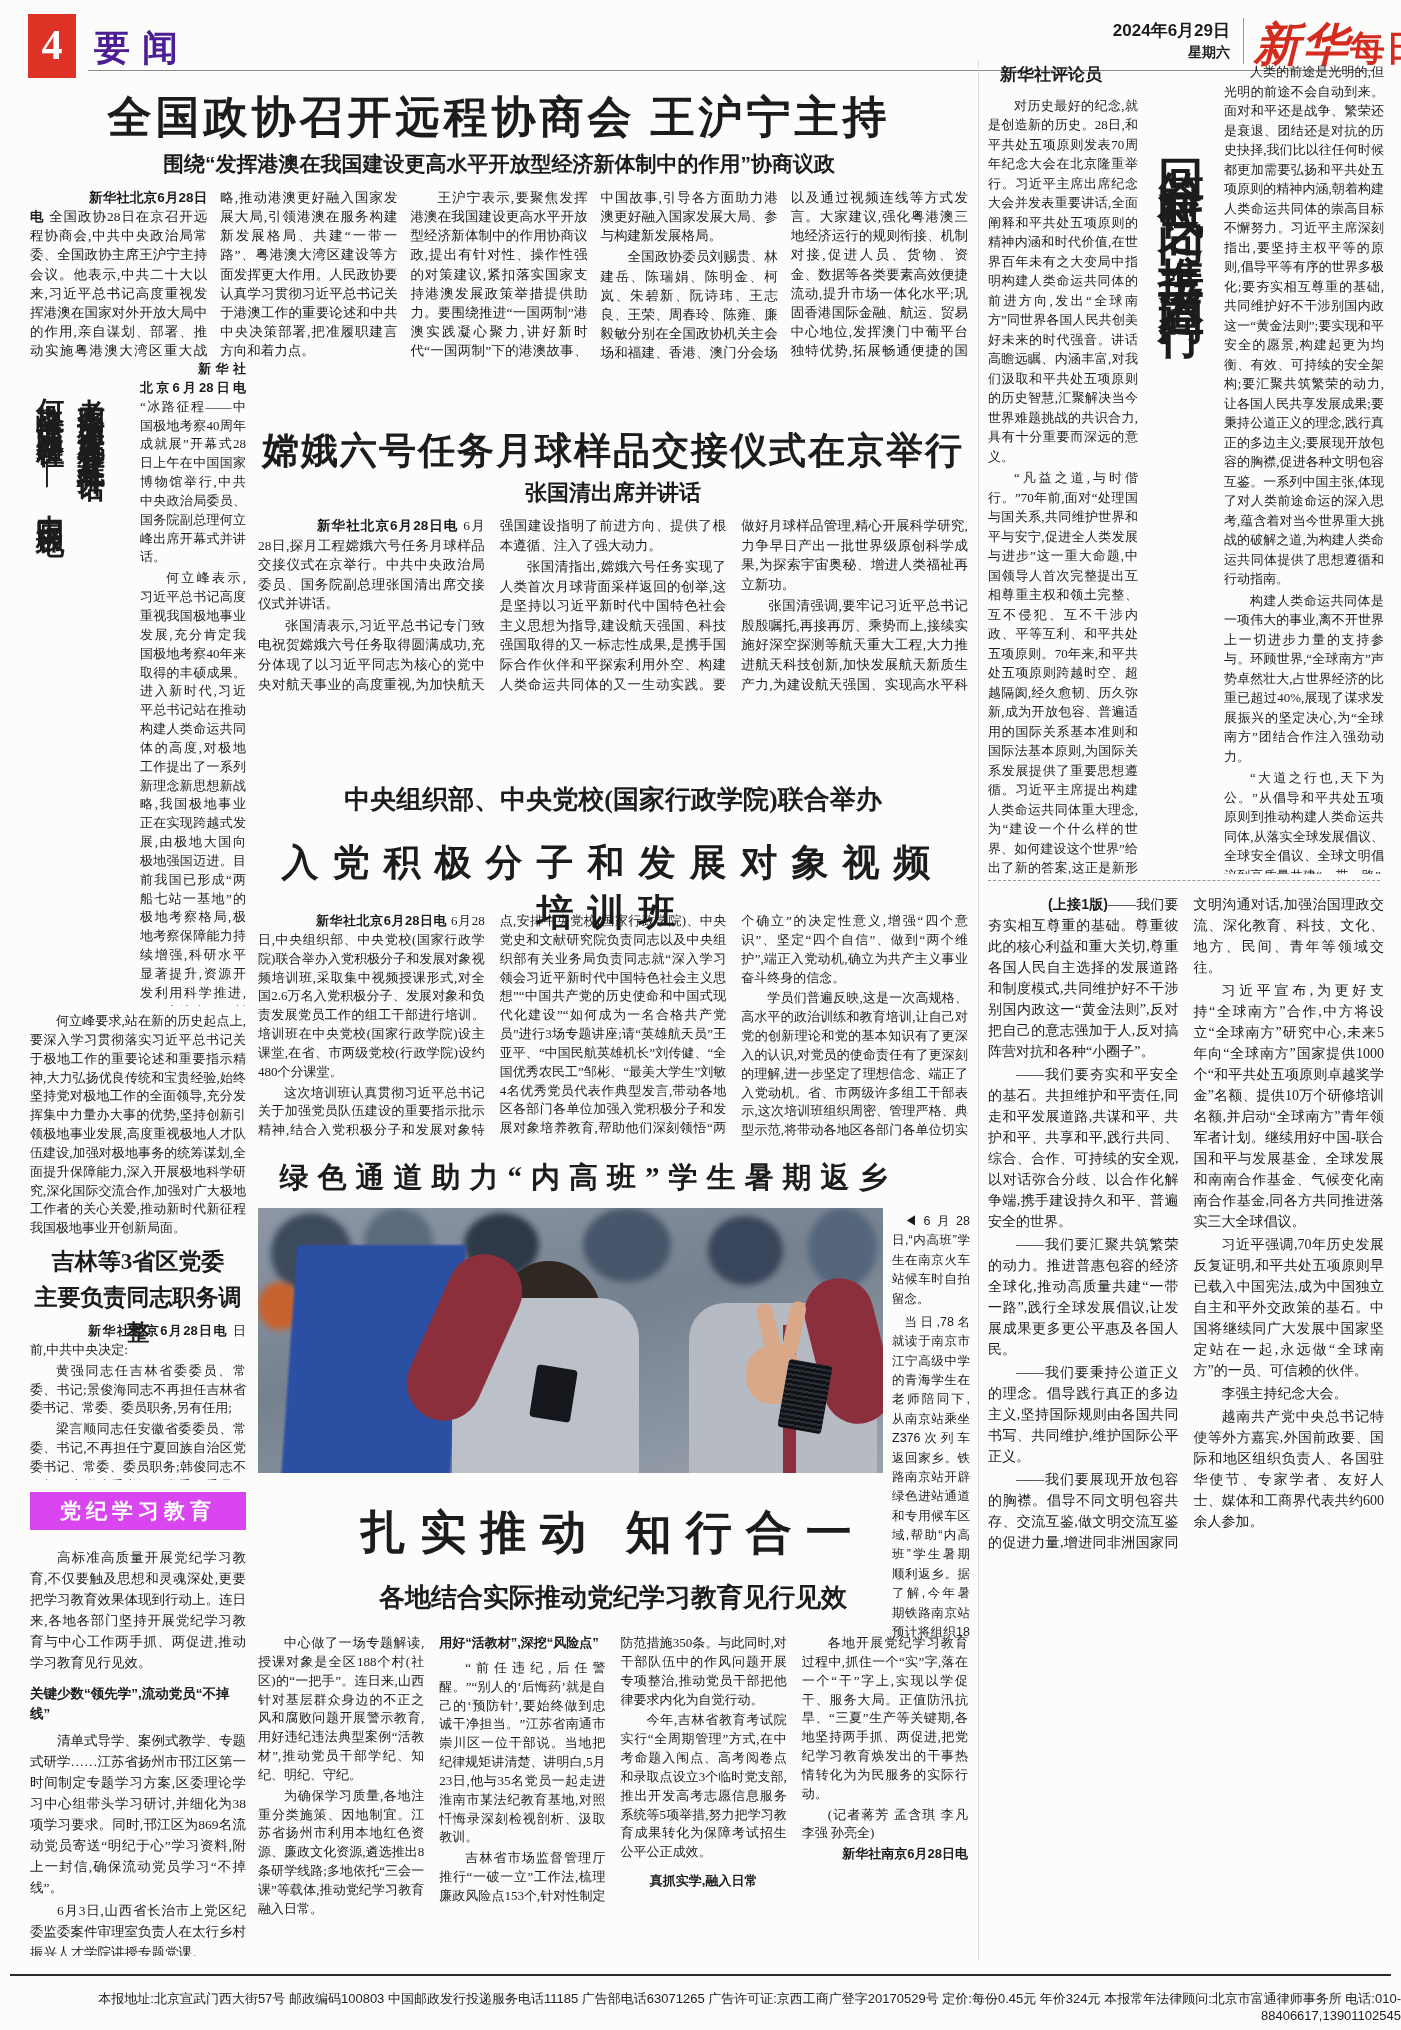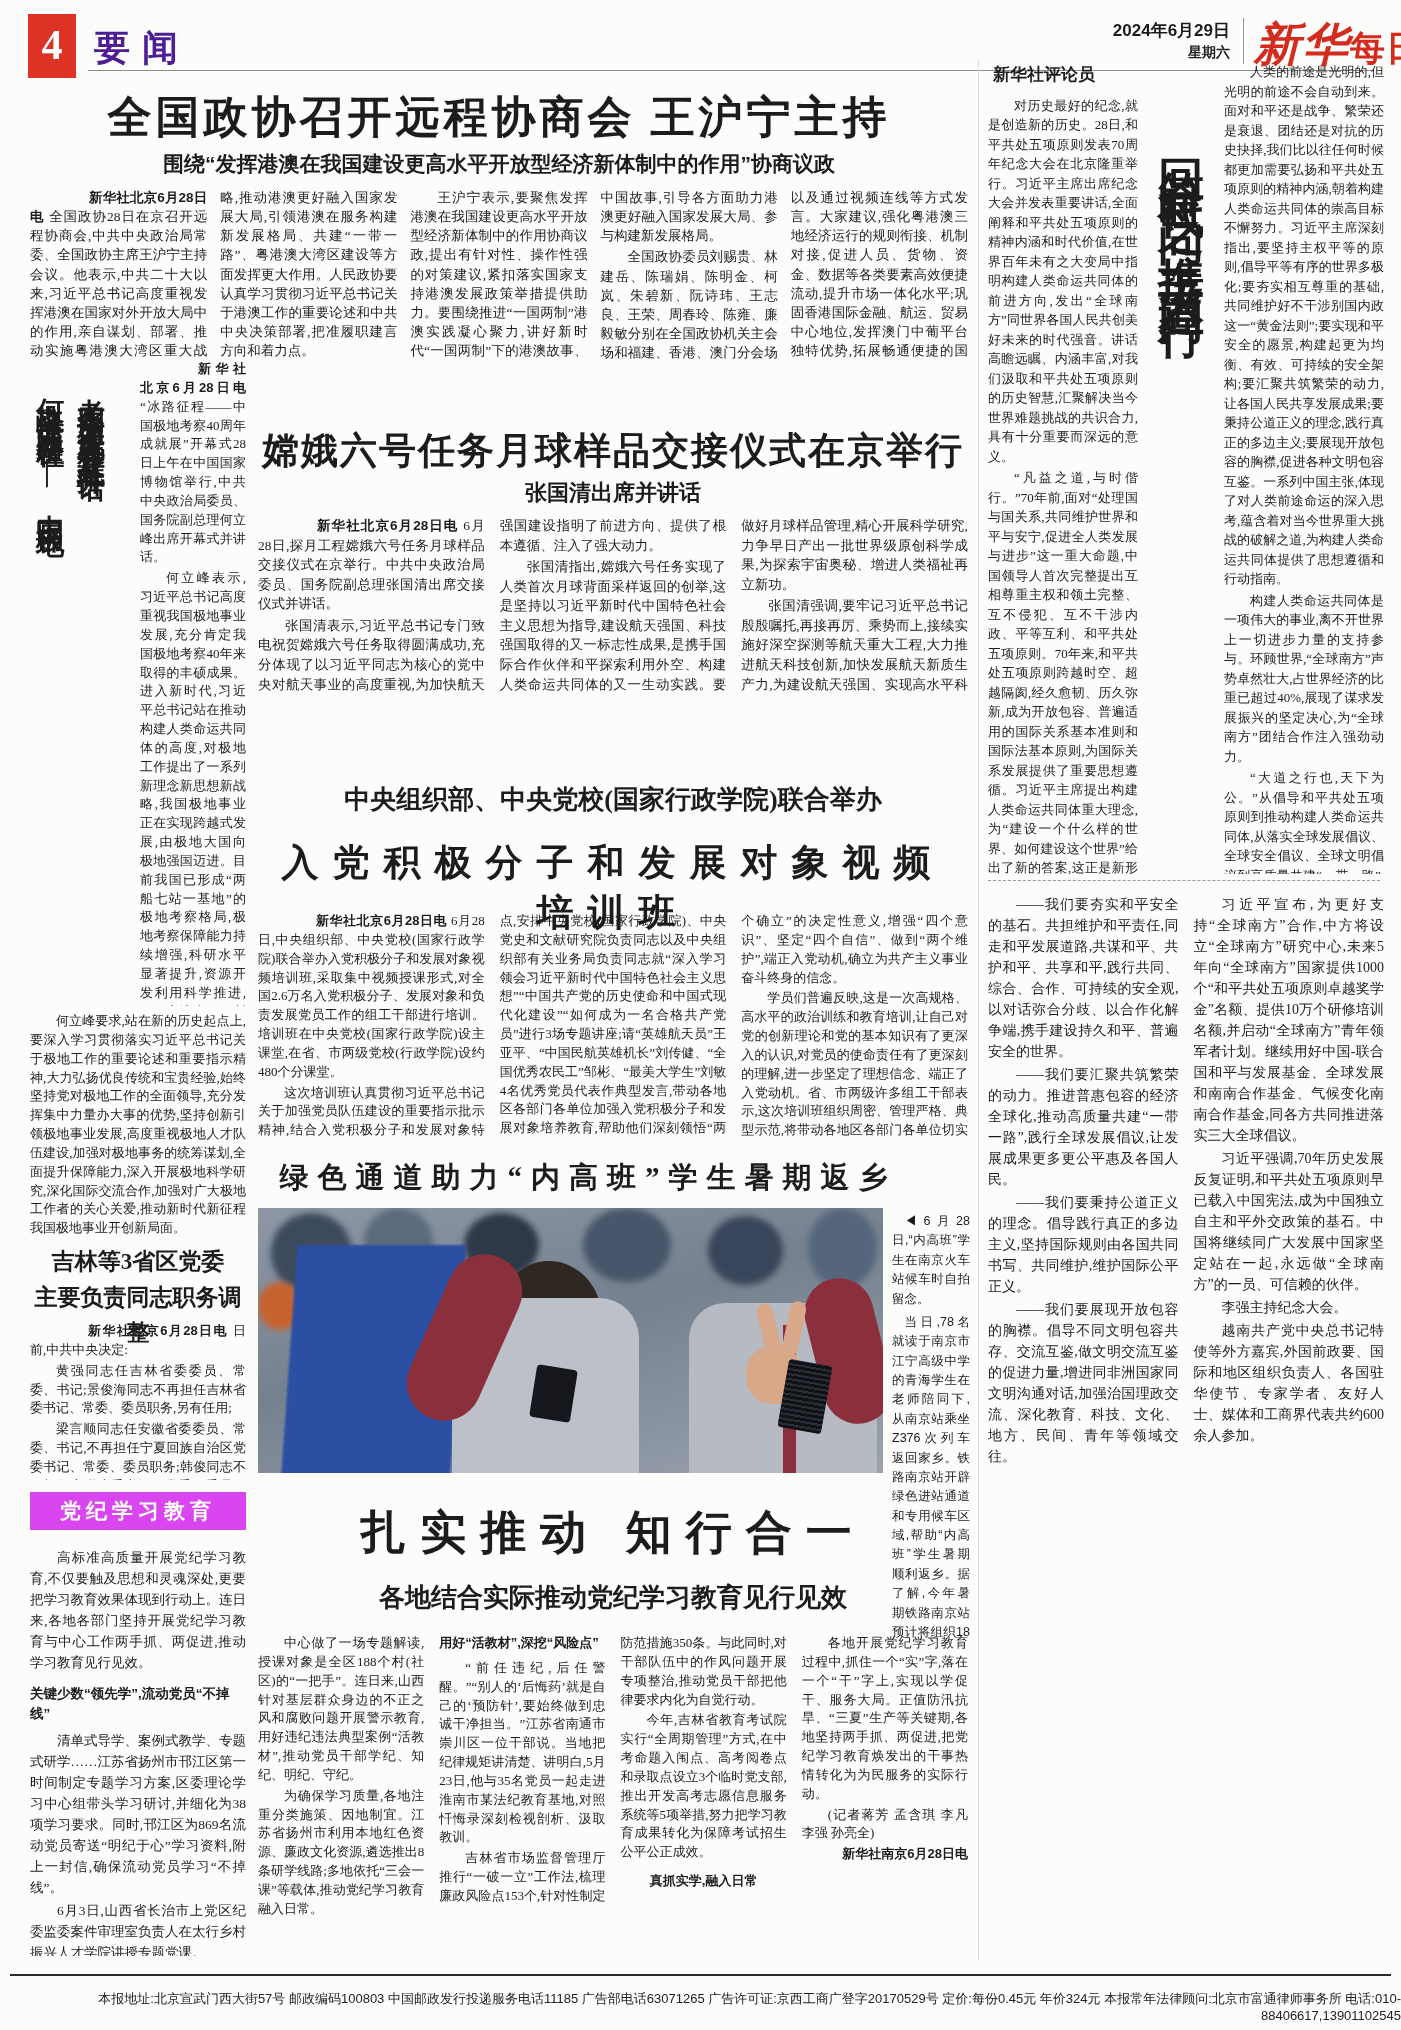--- a/index.html
+++ b/index.html
@@ -40,21 +40,21 @@
     font-weight:700;letter-spacing:4px;}
   #art1-sub{left:30px;top:150px;width:938px;text-align:center;font-size:21px;
     font-weight:700;font-family:"Liberation Sans",sans-serif;}
   #art1-body{left:30px;top:188px;width:938px;height:178px;overflow:hidden;
     column-count:5;column-gap:13px;font-size:13.5px;line-height:1.42;}
 
   
   #commentary{left:988px;top:62px;width:396px;height:812px;display:flex;}
   #commentary .colL{width:150px;overflow:hidden;font-size:13px;line-height:1.5;}
   #commentary .byline{font-family:"Liberation Sans",sans-serif;font-weight:700;
-    font-size:17px;margin:0 5px 8px;text-indent:0;}
+    font-size:17px;margin:0 12px 8px;text-indent:0;}
   #commentary .vhead{width:86px;display:flex;align-items:flex-start;justify-content:center;}
   #commentary .vhead div{writing-mode:vertical-rl;font-size:46px;font-weight:700;
     letter-spacing:12px;line-height:1.0;margin-top:60px;}
   #commentary .colR{width:160px;overflow:hidden;font-size:13px;line-height:1.5;}
 
   #dash-rule{left:988px;top:880px;width:392px;height:0;border-top:1px dashed #999;}
   #continuation{left:988px;top:894px;width:396px;height:1062px;overflow:hidden;
     column-count:2;column-gap:15px;font-size:14px;line-height:1.5;}
 
   
@@ -176,20 +176,21 @@
     <div>回答时代之问,携手大道同行</div>
   </div>
   <div class="colR">
       <p class="para">人类的前途是光明的,但光明的前途不会自动到来。面对和平还是战争、繁荣还是衰退、团结还是对抗的历史抉择,我们比以往任何时候都更加需要弘扬和平共处五项原则的精神内涵,朝着构建人类命运共同体的崇高目标不懈努力。习近平主席深刻指出,要坚持主权平等的原则,倡导平等有序的世界多极化;要夯实相互尊重的基础,共同维护好不干涉别国内政这一“黄金法则”;要实现和平安全的愿景,构建起更为均衡、有效、可持续的安全架构;要汇聚共筑繁荣的动力,让各国人民共享发展成果;要秉持公道正义的理念,践行真正的多边主义;要展现开放包容的胸襟,促进各种文明包容互鉴。一系列中国主张,体现了对人类前途命运的深入思考,蕴含着对当今世界重大挑战的破解之道,为构建人类命运共同体提供了思想遵循和行动指南。</p>
       <p class="para">构建人类命运共同体是一项伟大的事业,离不开世界上一切进步力量的支持参与。环顾世界,“全球南方”声势卓然壮大,占世界经济的比重已超过40%,展现了谋求发展振兴的坚定决心,为“全球南方”团结合作注入强劲动力。</p>
       <p class="para">“大道之行也,天下为公。”从倡导和平共处五项原则到推动构建人类命运共同体,从落实全球发展倡议、全球安全倡议、全球文明倡议到高质量共建“一带一路”,中国用实际行动表明,中国走和平发展道路的决心不会改变,同各国友好合作的决心不会改变,促进世界共同发展的决心不会改变。循道而行,功成事遂。以纪念和平共处五项原则发表70周年为起点,坚守平等互利、和平共处初心,弘扬同球共济精神,携手勇毅前行,我们定能共同推动构建人类命运共同体、开创人类社会更加美好的未来!</p>
     </div>
 </div>
 <div class="blk" id="dash-rule"></div>
 <div class="blk" id="continuation">
+    <p class="para"><b>(上接1版)</b>——我们要夯实相互尊重的基础。尊重彼此的核心利益和重大关切,尊重各国人民自主选择的发展道路和制度模式,共同维护好不干涉别国内政这一“黄金法则”,反对把自己的意志强加于人,反对搞阵营对抗和各种“小圈子”。</p>
     <p class="para">——我们要夯实和平安全的基石。共担维护和平责任,同走和平发展道路,共谋和平、共护和平、共享和平,践行共同、综合、合作、可持续的安全观,以对话弥合分歧、以合作化解争端,携手建设持久和平、普遍安全的世界。</p>
     <p class="para">——我们要汇聚共筑繁荣的动力。推进普惠包容的经济全球化,推动高质量共建“一带一路”,践行全球发展倡议,让发展成果更多更公平惠及各国人民。</p>
     <p class="para">——我们要秉持公道正义的理念。倡导践行真正的多边主义,坚持国际规则由各国共同书写、共同维护,维护国际公平正义。</p>
     <p class="para">——我们要展现开放包容的胸襟。倡导不同文明包容共存、交流互鉴,做文明交流互鉴的促进力量,增进同非洲国家同文明沟通对话,加强治国理政交流、深化教育、科技、文化、地方、民间、青年等领域交往。</p>
     <p class="para">习近平宣布,为更好支持“全球南方”合作,中方将设立“全球南方”研究中心,未来5年向“全球南方”国家提供1000个“和平共处五项原则卓越奖学金”名额、提供10万个研修培训名额,并启动“全球南方”青年领军者计划。继续用好中国-联合国和平与发展基金、全球发展和南南合作基金、气候变化南南合作基金,同各方共同推进落实三大全球倡议。</p>
     <p class="para">习近平强调,70年历史发展反复证明,和平共处五项原则早已载入中国宪法,成为中国独立自主和平外交政策的基石。中国将继续同广大发展中国家坚定站在一起,永远做“全球南方”的一员、可信赖的伙伴。</p>
     <p class="para">李强主持纪念大会。</p>
     <p class="para">越南共产党中央总书记特使等外方嘉宾,外国前政要、国际和地区组织负责人、各国驻华使节、专家学者、友好人士、媒体和工商界代表共约600余人参加。</p>
   </div>
 

